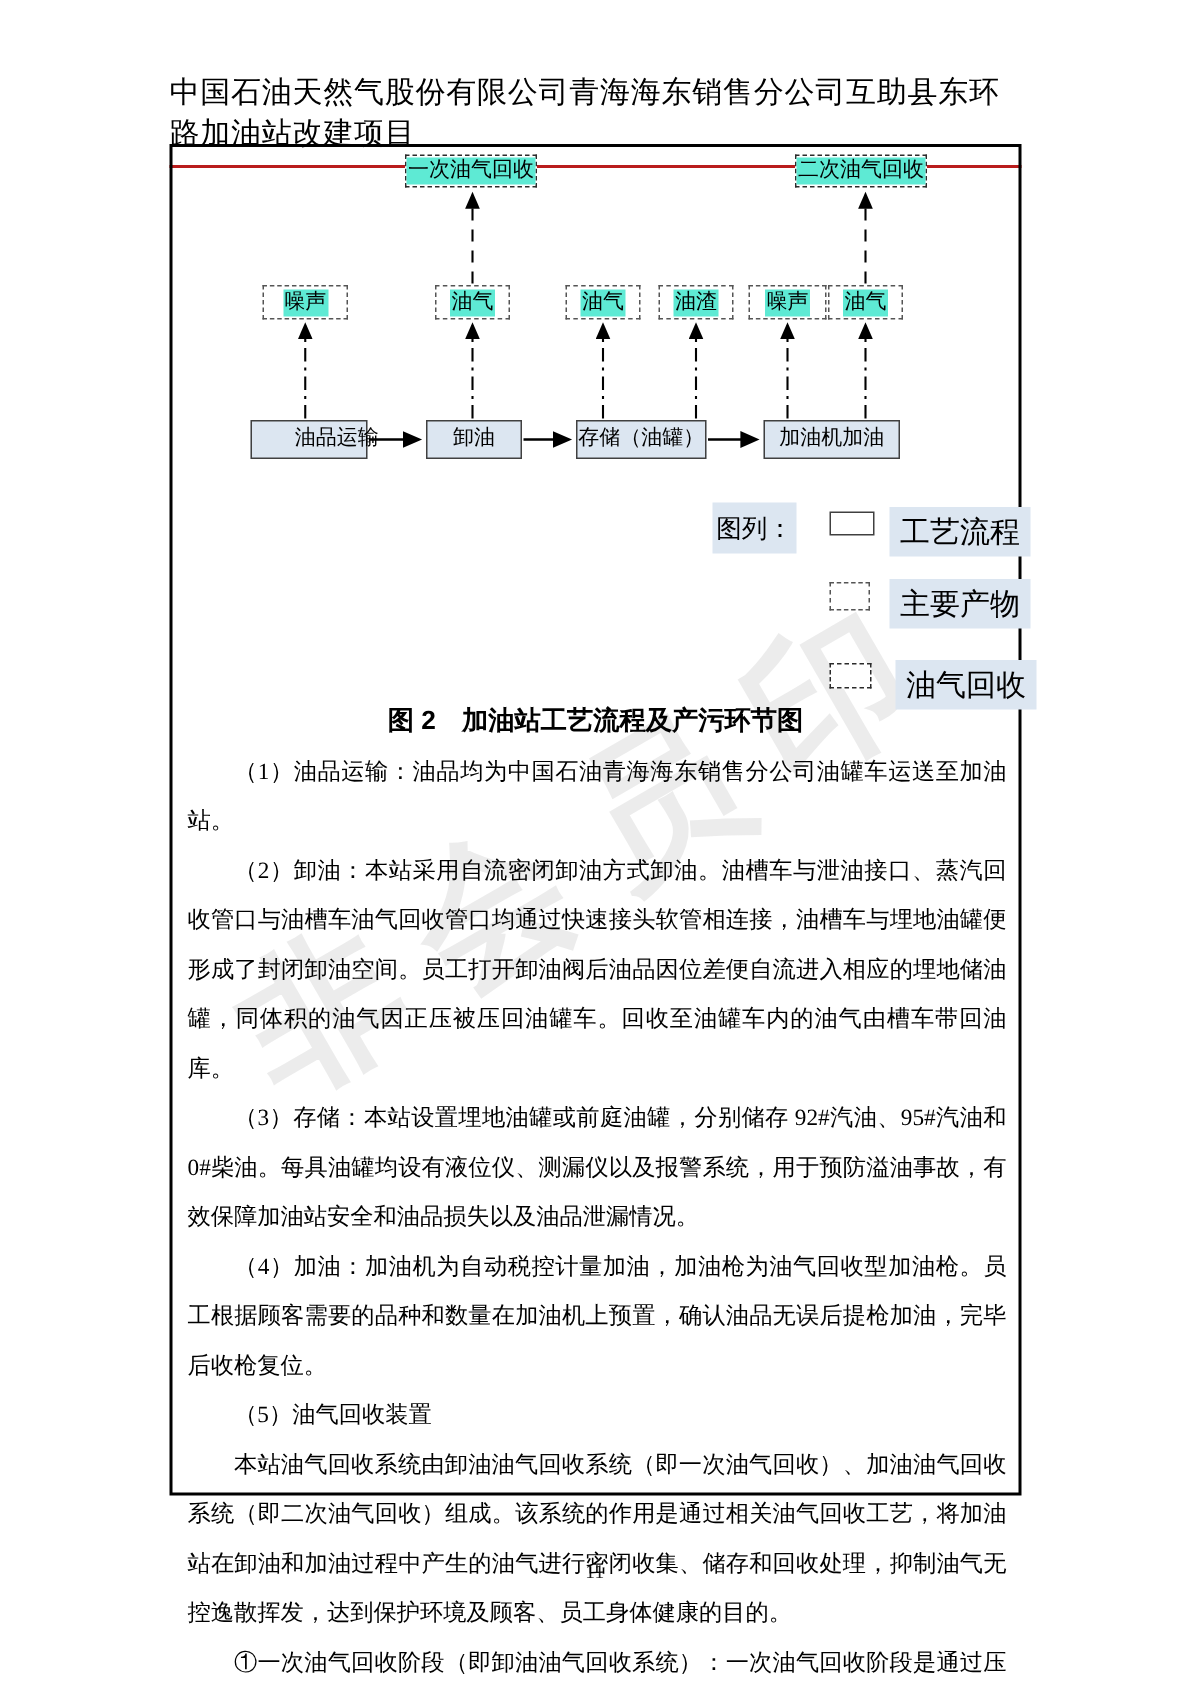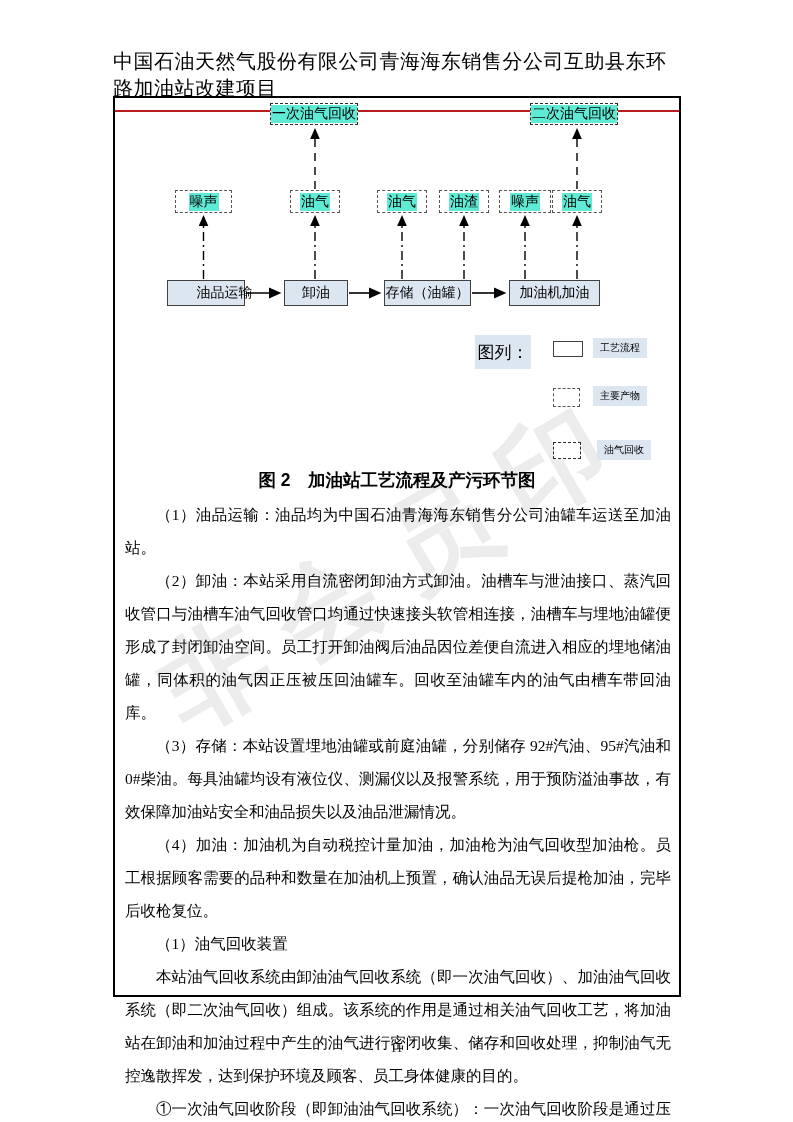--- a/index.html
+++ b/index.html
@@ -63,21 +63,21 @@
 
   .arrows { position: absolute; left: 0; top: 0; }
 
   
   .legend-title {
     position: absolute; left: 360px; top: 237px; width: 56px; height: 34px;
     background: #dce6f1; font-size: 17px; display: flex; align-items: center;
     justify-content: center;
   }
   .legend-label {
-    position: absolute; background: #dce6f1; font-size: 10px;
+    position: absolute; background: #dce6f1; font-size: 20px;
     padding: 3px 7px; white-space: nowrap;
   }
   .lg-lab-1 { left: 478px; top: 240px; }
   .lg-lab-2 { left: 478px; top: 288px; }
   .lg-lab-3 { left: 482px; top: 342px; }
   .legend-swatch { position: absolute; background: #fff; }
   .lg-sw-1 { left: 438px; top: 243px; width: 30px; height: 16px; border: 1.5px solid #404040; }
   .lg-sw-2 { left: 438px; top: 290px; width: 27px; height: 19px; border: 1.5px dashed #555; }
   .lg-sw-3 { left: 438px; top: 344px; width: 28px; height: 17px; border: 1.5px dashed #2b2b2b; }
 
@@ -190,21 +190,21 @@
       <div class="legend-label lg-lab-3">油气回收</div>
     </div>
 
     <div class="fig-caption">图 2　加油站工艺流程及产污环节图</div>
 
     <div class="body-text">
       <p>（1）油品运输：油品均为中国石油青海海东销售分公司油罐车运送至加油站。</p>
       <p>（2）卸油：本站采用自流密闭卸油方式卸油。油槽车与泄油接口、蒸汽回收管口与油槽车油气回收管口均通过快速接头软管相连接，油槽车与埋地油罐便形成了封闭卸油空间。员工打开卸油阀后油品因位差便自流进入相应的埋地储油罐，同体积的油气因正压被压回油罐车。回收至油罐车内的油气由槽车带回油库。</p>
       <p>（3）存储：本站设置埋地油罐或前庭油罐，分别储存 92#汽油、95#汽油和 0#柴油。每具油罐均设有液位仪、测漏仪以及报警系统，用于预防溢油事故，有效保障加油站安全和油品损失以及油品泄漏情况。</p>
       <p>（4）加油：加油机为自动税控计量加油，加油枪为油气回收型加油枪。员工根据顾客需要的品种和数量在加油机上预置，确认油品无误后提枪加油，完毕后收枪复位。</p>
-      <p>（1）油气回收装置</p>
+      <p>（5）油气回收装置</p>
       <p>本站油气回收系统由卸油油气回收系统（即一次油气回收）、加油油气回收系统（即二次油气回收）组成。该系统的作用是通过相关油气回收工艺，将加油站在卸油和加油过程中产生的油气进行密闭收集、储存和回收处理，抑制油气无控逸散挥发，达到保护环境及顾客、员工身体健康的目的。</p>
       <p>①一次油气回收阶段（即卸油油气回收系统）：一次油气回收阶段是通过压力平</p>
     </div>
   </div>
 
   <div class="page-number">11</div>
 
 </div>
 
 </body></html>

